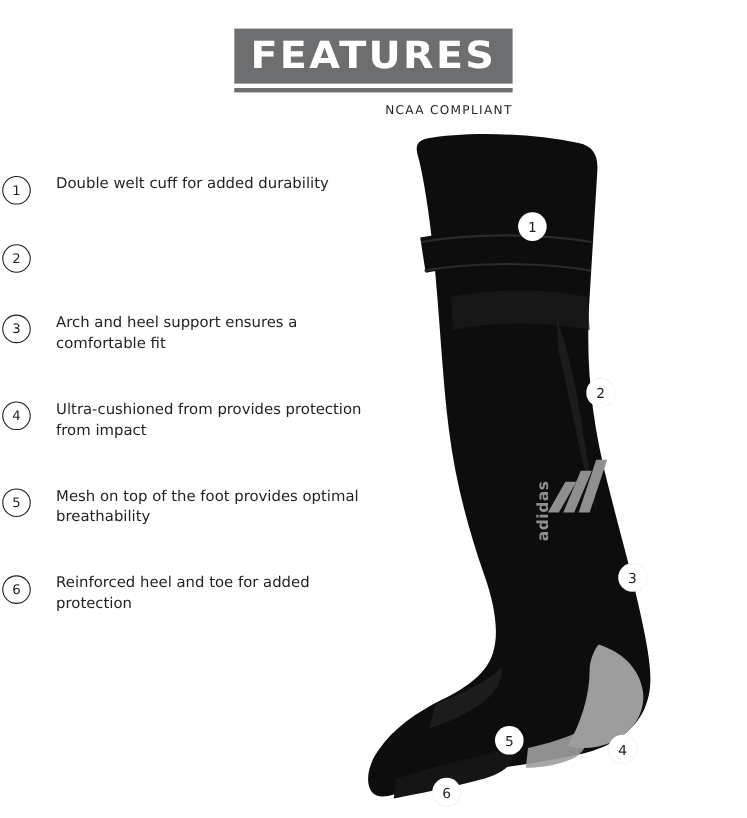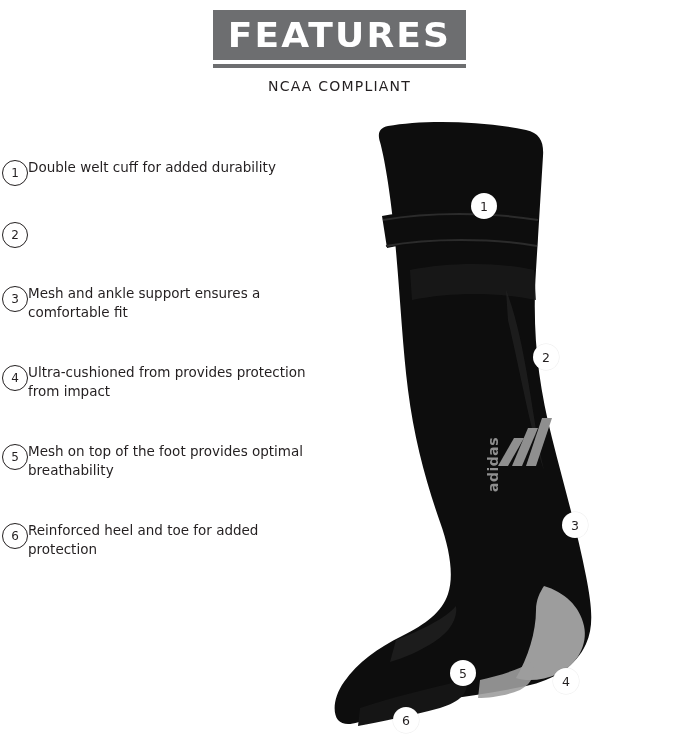--- a/index.html
+++ b/index.html
@@ -13,21 +13,21 @@
     position: relative;
     font-family: "DejaVu Sans", "Liberation Sans", sans-serif;
     color: #231f20;
     overflow: hidden;
   }
 
   
   #header {
     position: absolute;
     left: 0;
-    top: 0;
+    top: 16px;
     width: 679px;
     height: 100px;
   }
   #title-bar {
     position: absolute;
     left: 213px;
     top: 10px;
     width: 253px;
     height: 50px;
     background: #6d6e70;
@@ -50,22 +50,22 @@
     top: 64px;
     width: 253px;
     height: 4px;
     background: #6d6e70;
   }
   #subtitle {
     position: absolute;
     left: 213px;
     top: 78px;
     width: 253px;
-    text-align: center;
-    font-size: 14px;
+    text-align: right;
+    font-size: 11px;
     letter-spacing: 1.2px;
     color: #231f20;
   }
 
   
   #feature-list {
     position: absolute;
     left: 0;
     top: 158px;
     width: 340px;
@@ -86,21 +86,21 @@
     background: #ffffff;
     color: #231f20;
     font-size: 12px;
     display: flex;
     align-items: center;
     justify-content: center;
     margin-left: 2px;
     margin-top: 2px;
   }
   .feature-text {
-    margin-left: 0;
+    margin-left: 23px;
     font-size: 13.5px;
     line-height: 18.5px;
     color: #231f20;
     max-width: 285px;
   }
 
   
   #sock-figure {
     position: absolute;
     left: 330px;
@@ -142,21 +142,21 @@
     <div class="bullet">1</div>
     <div class="feature-text">Double welt cuff for added durability</div>
   </div>
 
   <div class="feature-row" style="top:62px;">
     <div class="bullet">2</div>
   </div>
 
   <div class="feature-row" style="top:126px;">
     <div class="bullet">3</div>
-    <div class="feature-text">Mesh and ankle support ensures a comfortable fit</div>
+    <div class="feature-text">Arch and heel support ensures a comfortable fit</div>
   </div>
 
   <div class="feature-row" style="top:205px;">
     <div class="bullet">4</div>
     <div class="feature-text">Ultra-cushioned from provides protection from impact</div>
   </div>
 
   <div class="feature-row" style="top:284px;">
     <div class="bullet">5</div>
     <div class="feature-text">Mesh on top of the foot provides optimal breathability</div>

